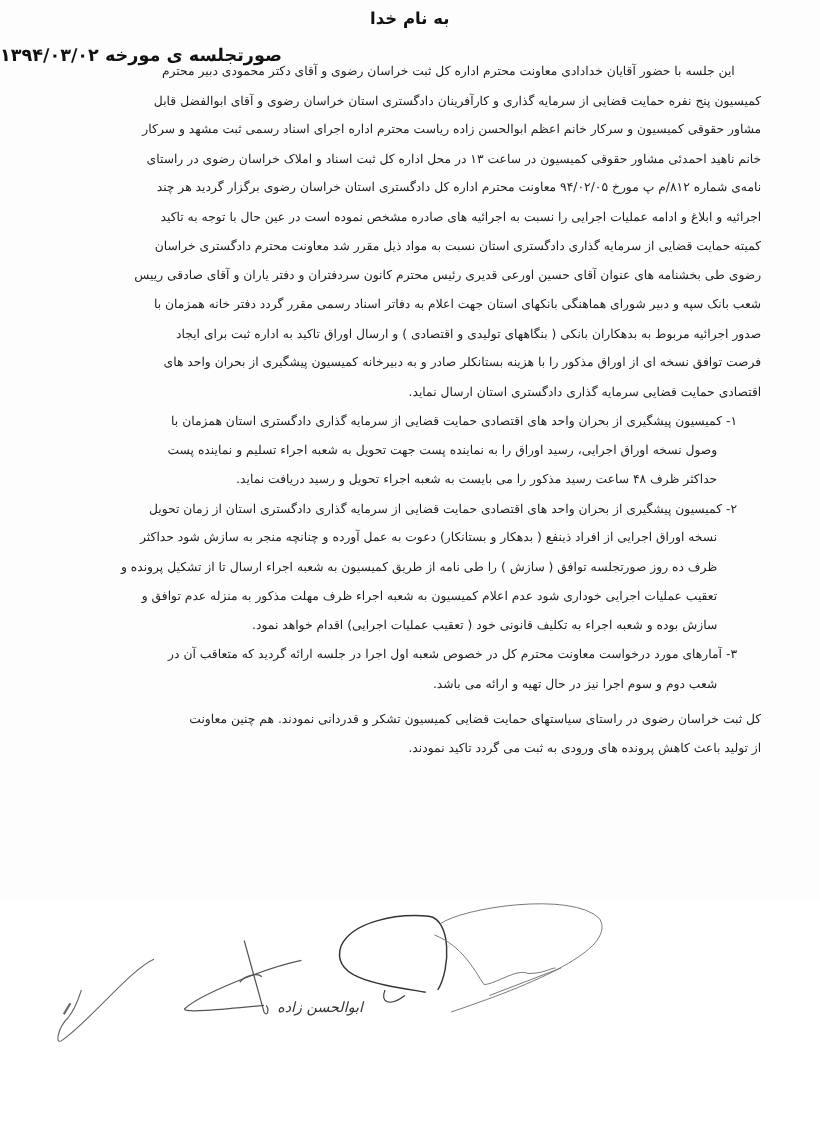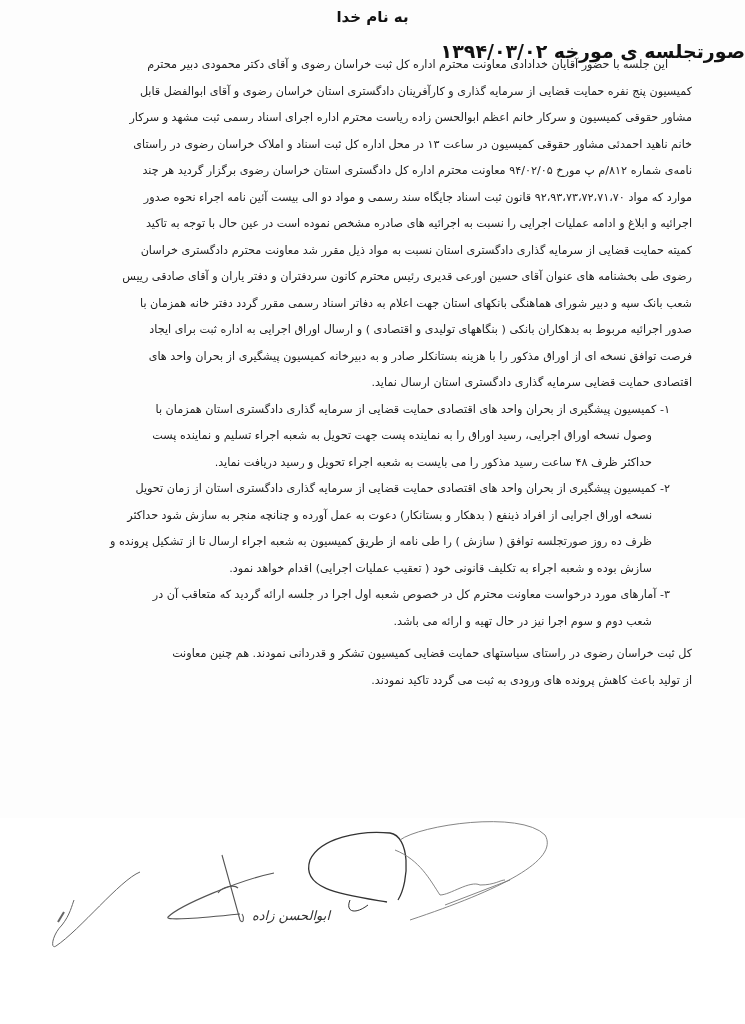--- a/index.html
+++ b/index.html
@@ -6,22 +6,22 @@
     body {
       width: 745px; height: 1024px; position: relative; overflow: hidden;
       font-family: "DejaVu Sans", sans-serif; color: #1c1c1c;
     }
     .page { position: absolute; left: 0; top: 0; width: 745px; height: 818px; background: #fdfdfd; }
     .heading {
       position: absolute; top: 8px; left: 0; width: 745px; text-align: center;
       direction: rtl; font-weight: bold; font-size: 15px; color: #111;
     }
     .subheading {
-      position: absolute; top: 40px; left: 0; width: 745px; text-align: right;
-      direction: rtl; font-weight: bold; font-size: 19px; color: #111;
+      position: absolute; top: 40px; left: 0; width: 745px; text-align: left;
+      direction: rtl; font-weight: bold; font-size: 16px; color: #111;
     }
     .body-text {
       position: absolute; left: 60px; top: 52px; width: 632px;
       direction: rtl; text-align: justify; text-align-last: right;
       font-size: 11.2px; line-height: 26.5px; color: #222;
     }
     .line { display: block; white-space: nowrap; overflow: hidden; height: 26.5px; }
     .indent-first { padding-right: 24px; }
     .item-line { padding-right: 22px; }
     .item-cont { padding-right: 40px; }
@@ -35,38 +35,38 @@
   <div class="heading">به نام خدا</div>
   <div class="subheading">صورتجلسه ی مورخه ۱۳۹۴/۰۳/۰۲</div>
 
   <div class="body-text">
     <div>
       <span class="line indent-first">این جلسه با حضور آقایان خدادادی معاونت محترم اداره کل ثبت خراسان رضوی و آقای دکتر محمودی دبیر محترم</span>
       <span class="line">کمیسیون پنج نفره حمایت قضایی از سرمایه گذاری و کارآفرینان دادگستری استان خراسان رضوی و آقای ابوالفضل قابل</span>
       <span class="line">مشاور حقوقی کمیسیون و سرکار خانم اعظم ابوالحسن زاده ریاست محترم اداره اجرای اسناد رسمی ثبت مشهد و سرکار</span>
       <span class="line">خانم ناهید احمدئی مشاور حقوقی کمیسیون در ساعت ۱۳ در محل اداره کل ثبت اسناد و املاک خراسان رضوی در راستای</span>
       <span class="line">نامه‌ی شماره ۸۱۲/م پ مورخ ۹۴/۰۲/۰۵ معاونت محترم اداره کل دادگستری استان خراسان رضوی برگزار گردید هر چند</span>
-      <span class="line">موارد که مواد ۹۲،۹۳،۷۳،۷۲،۷۱،۷۰ قانون ثبت اسناد جایگاه سند رسمی و مواد دو الی بیست آئین نامه اجراء نحوه صدور</span>
       <span class="line">اجرائیه و ابلاغ و ادامه عملیات اجرایی را نسبت به اجرائیه های صادره مشخص نموده است در عین حال با توجه به تاکید</span>
       <span class="line">کمیته حمایت قضایی از سرمایه گذاری دادگستری استان نسبت به مواد ذیل مقرر شد معاونت محترم دادگستری خراسان</span>
       <span class="line">رضوی طی بخشنامه های عنوان آقای حسین اورعی قدیری رئیس محترم کانون سردفتران و دفتر یاران و آقای صادقی رییس</span>
       <span class="line">شعب بانک سپه و دبیر شورای هماهنگی بانکهای استان جهت اعلام به دفاتر اسناد رسمی مقرر گردد دفتر خانه همزمان با</span>
-      <span class="line">صدور اجرائیه مربوط به بدهکاران بانکی ( بنگاههای تولیدی و اقتصادی ) و ارسال اوراق اجرایی به اداره ثبت برای ایجاد</span>
+      <span class="line">صدور اجرائیه مربوط به بدهکاران بانکی ( بنگاههای تولیدی و اقتصادی ) و ارسال اوراق تاکید به اداره ثبت برای ایجاد</span>
       <span class="line">فرصت توافق نسخه ای از اوراق مذکور را با هزینه بستانکلر صادر و به دبیرخانه کمیسیون پیشگیری از بحران واحد های</span>
       <span class="line">اقتصادی حمایت قضایی سرمایه گذاری دادگستری استان ارسال نماید.</span>
     </div>
     <div>
       <span class="line item-line">۱- کمیسیون پیشگیری از بحران واحد های اقتصادی حمایت قضایی از سرمایه گذاری دادگستری استان همزمان با</span>
       <span class="line item-cont">وصول نسخه اوراق اجرایی، رسید اوراق را به نماینده پست جهت تحویل به شعبه اجراء تسلیم و نماینده پست</span>
       <span class="line item-cont">حداکثر ظرف ۴۸ ساعت رسید مذکور را می بایست به شعبه اجراء تحویل و رسید دریافت نماید.</span>
     </div>
     <div>
       <span class="line item-line">۲- کمیسیون پیشگیری از بحران واحد های اقتصادی حمایت قضایی از سرمایه گذاری دادگستری استان از زمان تحویل</span>
       <span class="line item-cont">نسخه اوراق اجرایی از افراد ذینفع ( بدهکار و بستانکار) دعوت به عمل آورده و چنانچه منجر به سازش شود حداکثر</span>
       <span class="line item-cont">ظرف ده روز صورتجلسه توافق ( سازش ) را طی نامه از طریق کمیسیون به شعبه اجراء ارسال تا از تشکیل پرونده و</span>
+      <span class="line item-cont">تعقیب عملیات اجرایی خوداری شود عدم اعلام کمیسیون به شعبه اجراء ظرف مهلت مذکور به منزله عدم توافق و</span>
       <span class="line item-cont">سازش بوده و شعبه اجراء به تکلیف قانونی خود ( تعقیب عملیات اجرایی) اقدام خواهد نمود.</span>
     </div>
     <div>
       <span class="line item-line">۳- آمارهای مورد درخواست معاونت محترم کل در خصوص شعبه اول اجرا در جلسه ارائه گردید که متعاقب آن در</span>
       <span class="line item-cont">شعب دوم و سوم اجرا نیز در حال تهیه و ارائه می باشد.</span>
     </div>
     <div class="gap"></div>
     <div>
       <span class="line">کل ثبت خراسان رضوی در راستای سیاستهای حمایت قضایی کمیسیون تشکر و قدردانی نمودند. هم چنین معاونت</span>
       <span class="line">از تولید باعث کاهش پرونده های ورودی به ثبت می گردد تاکید نمودند.</span>

